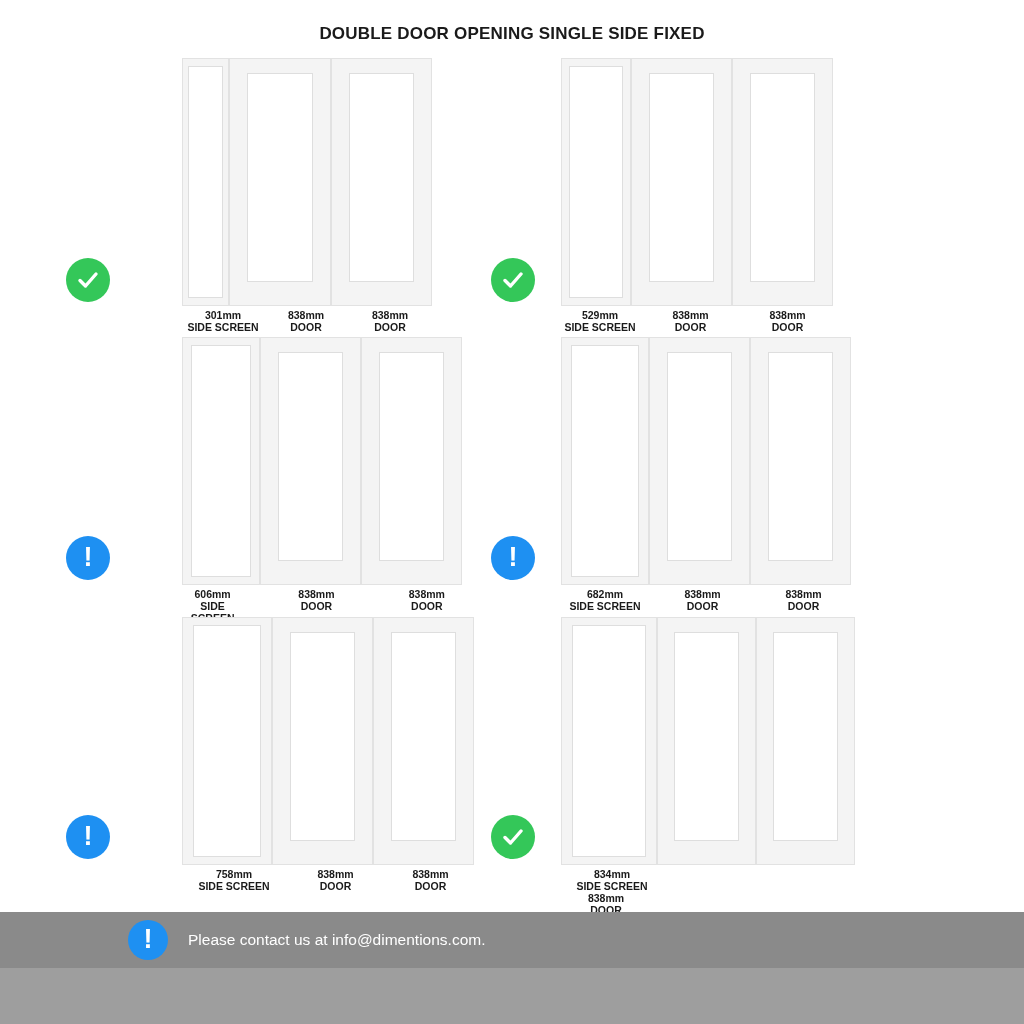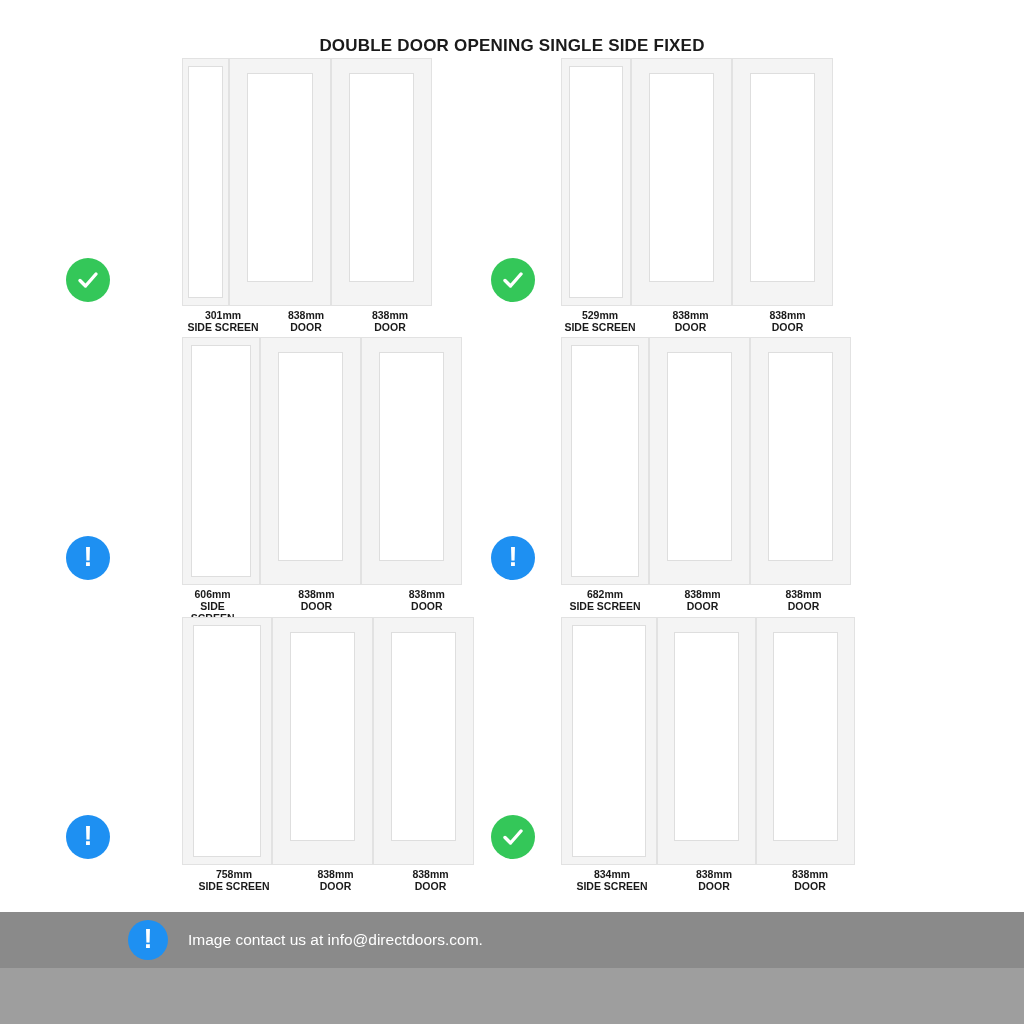--- a/index.html
+++ b/index.html
@@ -18,21 +18,20 @@
   #page-title {
     position: absolute;
     top: 24px;
     left: 0;
     width: 100%;
     text-align: center;
     font-size: 17px;
     font-weight: bold;
     color: #1a1a1a;
     letter-spacing: 0.2px;
-    margin-top: 12px;
   }
 
   .config {
     position: absolute;
   }
 
   
   .badge {
     position: absolute;
     width: 44px;
@@ -326,21 +325,21 @@
     <div class="panel screen" style="width:96px;">
       <div class="glass"></div>
     </div>
     <div class="panel door" style="width:99px;">
       <div class="glass"></div>
     </div>
     <div class="panel door" style="width:99px;">
       <div class="glass"></div>
     </div>
   </div>
-  <div class="labels" style="left:558px;top:868px;width:300px;">
+  <div class="labels" style="left:558px;top:868px;width:300px;flex-direction:column;">
     <div class="label" style="width:108px;">
       <span class="size">834mm</span>
       <span class="kind">SIDE SCREEN</span>
     </div>
     <div class="label" style="width:96px;">
       <span class="size">838mm</span>
       <span class="kind">DOOR</span>
     </div>
     <div class="label" style="width:96px;">
       <span class="size">838mm</span>
@@ -349,20 +348,20 @@
   </div>
 </div>
 
 <div id="footer-note">
   <div class="badge-wrap">
     <div class="badge info">
       <span class="glyph-excl">!</span>
     </div>
   </div>
   <div class="text">
-    <div>Image contact us at info@directdoors.com.</div>
+    <div>Please contact us at info@dimentions.com.</div>
   </div>
 </div>
 
 <div id="footer-scale">
   <div class="text">
   </div>
 </div>
 
 </body></html>

